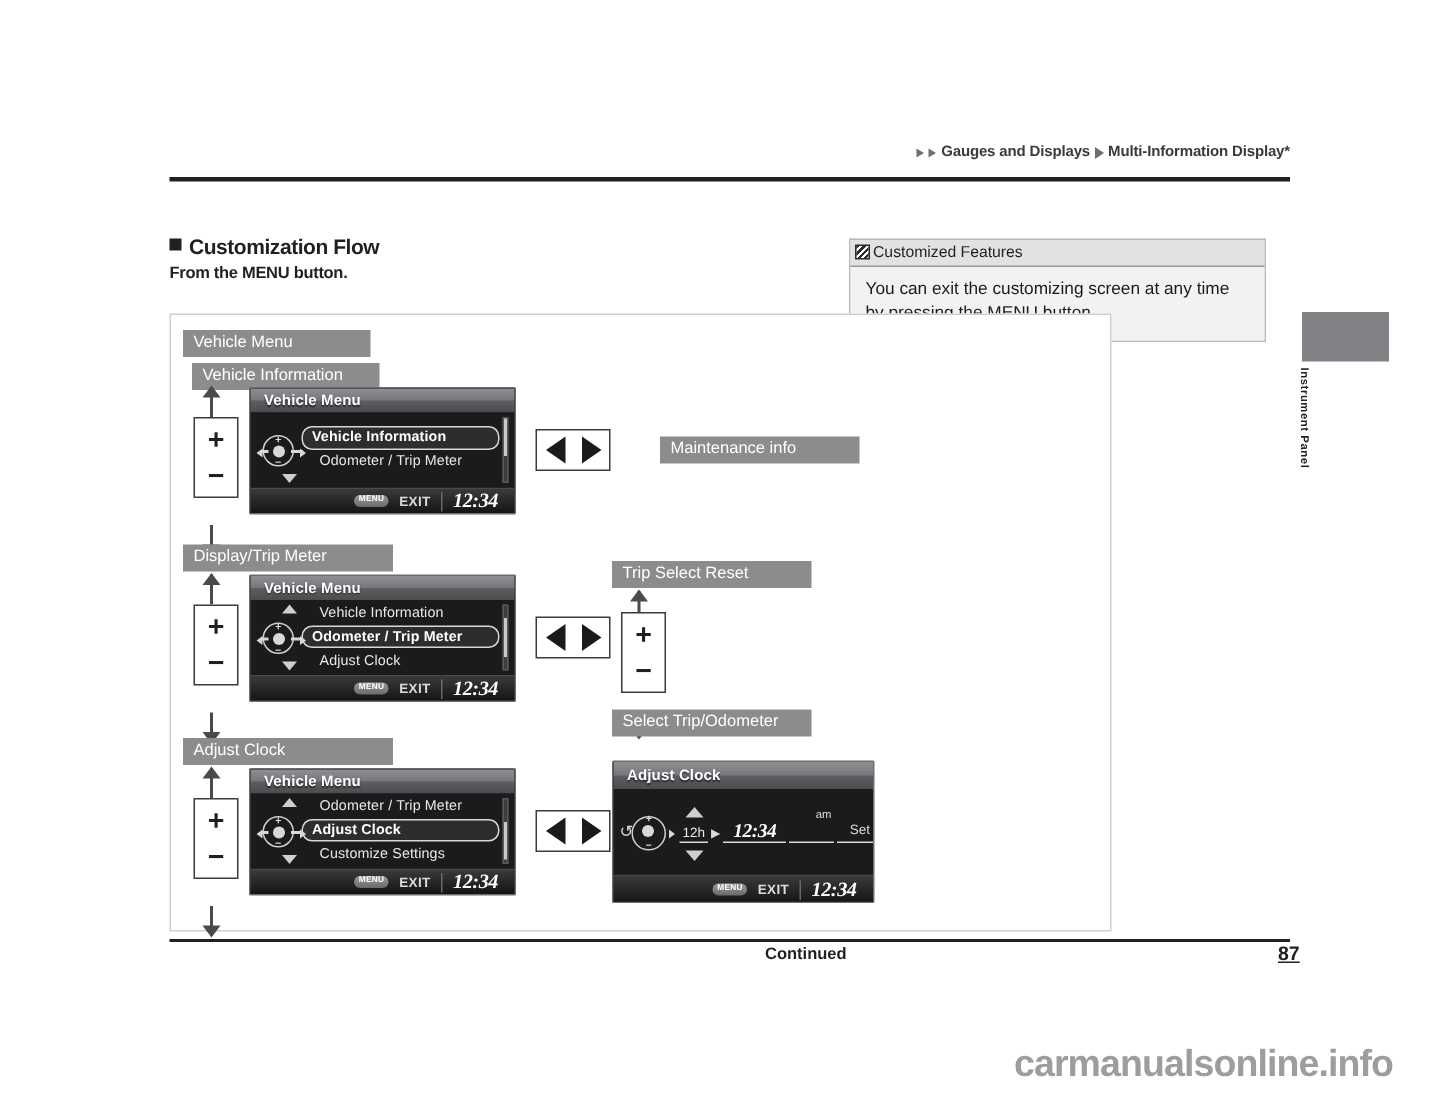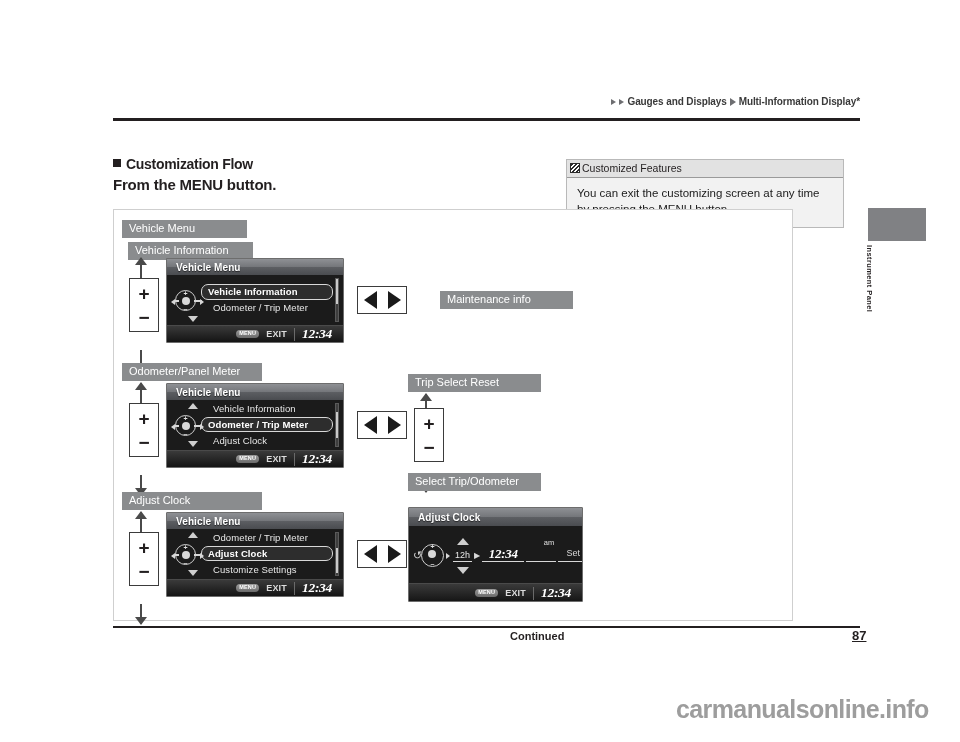--- a/index.html
+++ b/index.html
@@ -44,21 +44,21 @@
     font-size:14px; font-weight:bold; letter-spacing:-0.3px;
     filter: blur(0.5px);
     display:flex; align-items:center; gap:5px;
   }
   .sec-head .sq {
     width:8px; height:8px; background:#231f20; display:inline-block;
     margin-bottom:2px;
   }
   .sec-sub {
     position:absolute; left:113px; top:176px;
-    font-size:15px; font-weight:bold; letter-spacing:-0.2px;
+    font-size:11px; font-weight:bold; letter-spacing:-0.2px;
     filter: blur(0.5px);
   }
 
   
   .callout {
     position:absolute; left:566px; top:159px; width:278px;
     background:#ececec;
     border:1px solid #b9b9b9;
   }
   .callout-title {
@@ -75,21 +75,21 @@
     border:1px solid #2b2b2b;
   }
   .callout-body {
     padding:7px 9px 9px 10px; font-size:11.5px; line-height:1.42;
     color:#1a1a1a; background:#f2f2f2;
   }
 
   
   .diagram {
     position:absolute; left:113px; top:209px;
-    width:680px; height:412px;
+    width:628px; height:412px;
     background:#ffffff;
     border:1px solid #cfcfcf;
   }
 
   
   .ribbon {
     position:absolute;
     background:#8a8c8e;
     color:#ffffff;
     font-size:11px;
@@ -410,21 +410,21 @@
       </div>
     </div>
 
     <div class="lrbox" style="left:243px; top:76px;">
       <span class="tri-l"></span>
       <span class="tri-r"></span>
     </div>
 
     <div class="ribbon" style="left:294px; top:81px; width:133px;margin-left:32px;">Maintenance info</div>
 
-    <div class="ribbon" style="left:8px; top:153px; width:140px;">Odometer/Panel Meter</div>
+    <div class="ribbon" style="left:8px; top:153px; width:140px;">Display/Trip Meter</div>
 
     <div class="pmctl" style="left:15px; top:173px; height:112px;">
       <div class="arw-up"></div>
       <div class="head up"></div>
       <div class="pmbox">
         <span>+</span>
         <span>−</span>
       </div>
       <div class="arw-dn"></div>
       <div class="head dn"></div>

